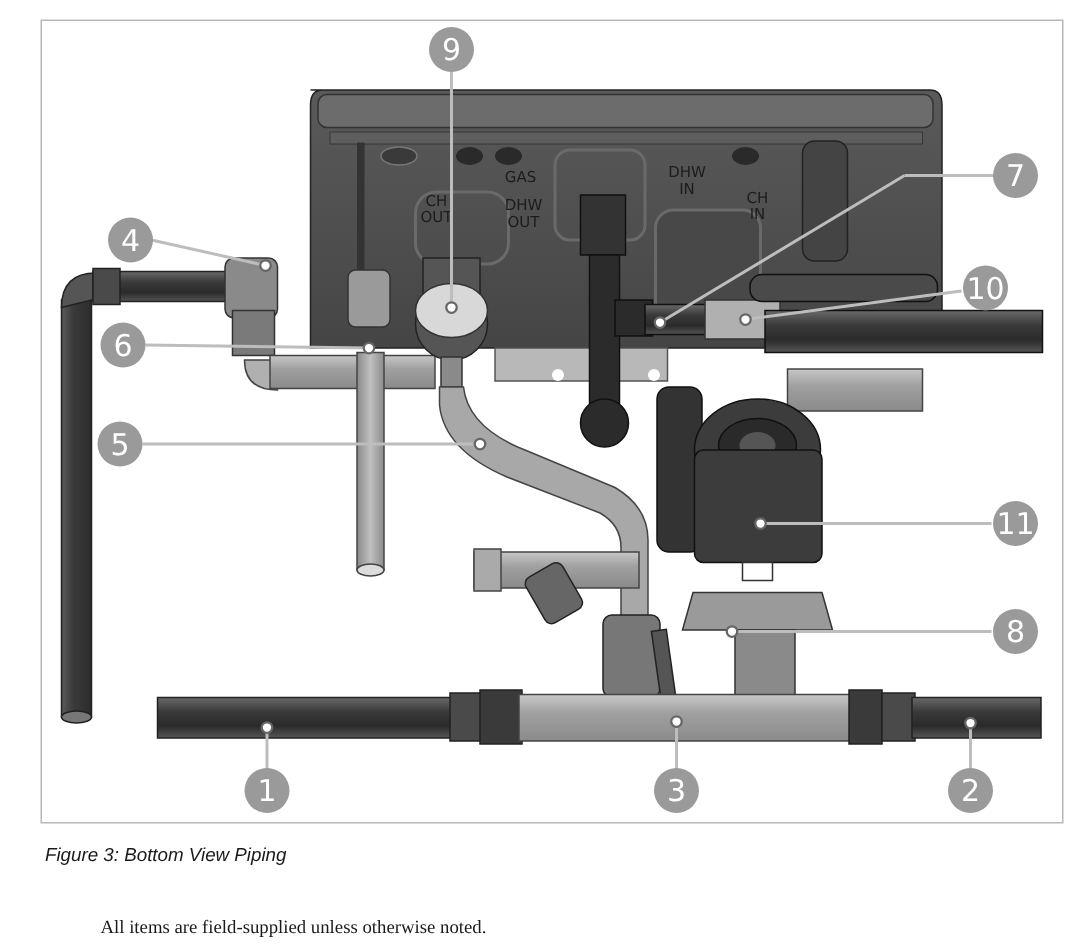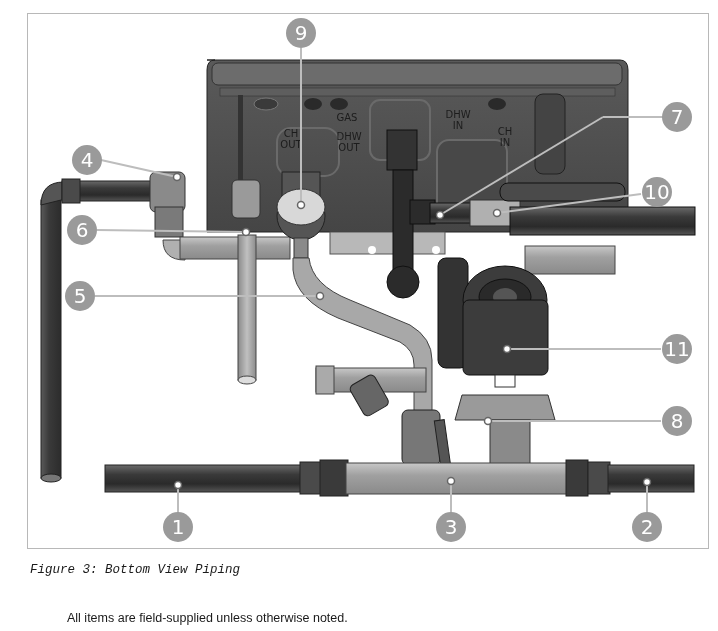--- a/index.html
+++ b/index.html
@@ -1,20 +1,20 @@
 <!DOCTYPE html>
 <html><head>
 <meta charset="utf-8">
 <style>
   html, body { margin: 0; padding: 0; background: #ffffff; }
   body { width: 718px; height: 631px; position: relative; overflow: hidden; font-family: "Liberation Sans", sans-serif; }
   .frame { position: absolute; left: 27px; top: 13px; width: 682px; height: 536px; border: 1px solid #b8b8b8; box-sizing: border-box; background: #fff; }
   svg.diagram { position: absolute; left: 0; top: 0; width: 718px; height: 550px; }
-  .caption { position: absolute; left: 30px; top: 563px; font-family: Liberation Mono, monospace; font-style: italic; font-size: 12.5px; color: #1a1a1a; }
-  .note { position: absolute; left: 67px; top: 611px; font-family: Liberation Sans, sans-serif; font-size: 12.5px; color: #1a1a1a; }
+  .caption { position: absolute; left: 30px; top: 563px; font-family: Liberation Sans, sans-serif; font-style: italic; font-size: 12.5px; color: #1a1a1a; }
+  .note { position: absolute; left: 67px; top: 611px; font-family: Liberation Serif, serif; font-size: 12.5px; color: #1a1a1a; }
   .callout-num { font-family: "DejaVu Sans", sans-serif; font-size: 20px; fill: #ffffff; text-anchor: middle; dominant-baseline: central; }
 </style>
 </head>
 <body>
 
 <div class="frame"></div>
 
 <svg class="diagram" viewBox="0 0 718 550" xmlns="http://www.w3.org/2000/svg">
   <defs>
     <linearGradient id="gDarkV" x1="0" y1="0" x2="0" y2="1">

